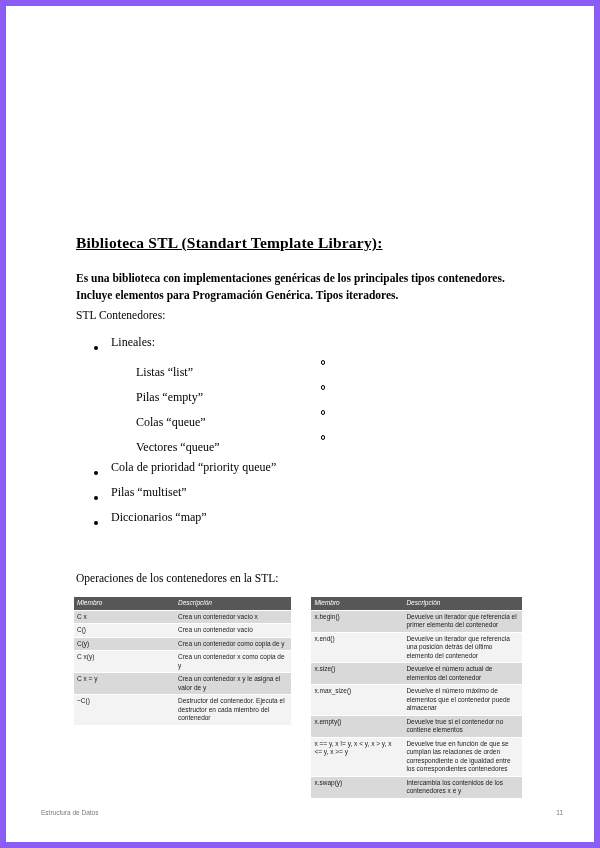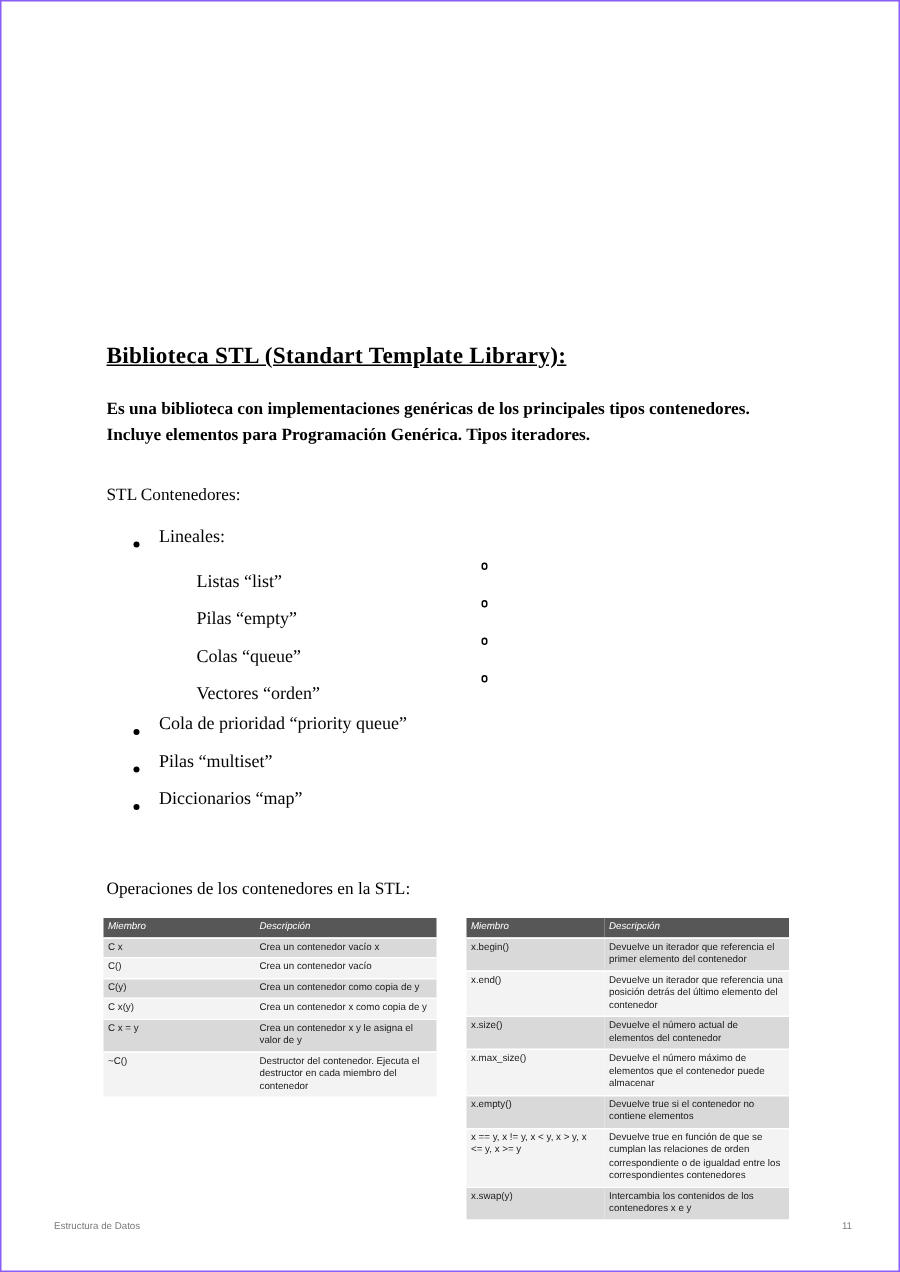--- a/index.html
+++ b/index.html
@@ -1,21 +1,21 @@
 <!DOCTYPE html>
 <html><head>
 <meta charset="utf-8">
 <style>
   html,body{margin:0;padding:0;background:#ffffff;}
   .page{
     position:relative;
     width:600px;height:848px;
     background:#ffffff;
     box-sizing:border-box;
-    border:1px solid #8b5cf6;
+    border:6px solid #8b5cf6;
     font-family:"Liberation Serif", serif;
     color:#000;
     overflow:hidden;
   }
   .content{position:relative;padding:0 72px 0 70px;}
   .doc-title{
     margin-top:228px;
     font-size:15.5px;
     font-weight:bold;
     text-decoration:underline;
@@ -23,21 +23,21 @@
     white-space:nowrap;
   }
   .doc-paragraph{
     margin-top:18px;
     font-size:11.5px;
     line-height:17px;
     max-width:460px;
     font-weight:bold;
   }
   .doc-subheading{
-    margin-top:25px;
+    margin-top:5px;
     font-size:11.5px;
   }
   .blist{margin-top:14px;font-size:12px;}
   .blist-row{display:flex;align-items:baseline;height:25px;}
   .blist-row.lvl1{padding-left:18px;}
   .blist-row.lvl2{padding-left:60px;flex-direction:column;}
   .marker-disc{
     width:4px;height:4px;border-radius:50%;
     background:#000;align-self:center;
     margin-right:13px;flex:0 0 auto;
@@ -115,21 +115,21 @@
       <div class="blist-row lvl2">
           <span class="marker-circle"></span>
           <span>Pilas “empty”</span>
         </div>
       <div class="blist-row lvl2">
           <span class="marker-circle"></span>
           <span>Colas “queue”</span>
         </div>
       <div class="blist-row lvl2">
           <span class="marker-circle"></span>
-          <span>Vectores “orden”</span>
+          <span>Vectores “queue”</span>
         </div>
       <div class="blist-row lvl1">
           <span class="marker-disc"></span>
           <span>Cola de prioridad “priority queue”</span>
         </div>
       <div class="blist-row lvl1">
           <span class="marker-disc"></span>
           <span>Pilas “multiset”</span>
         </div>
       <div class="blist-row lvl1">

